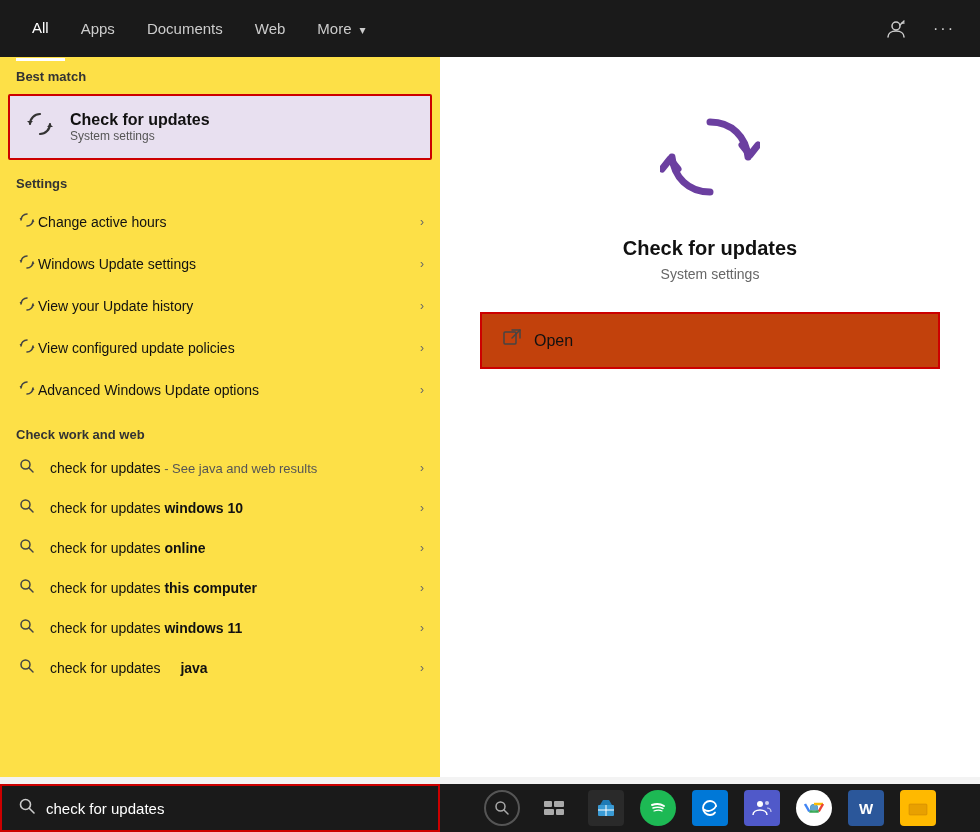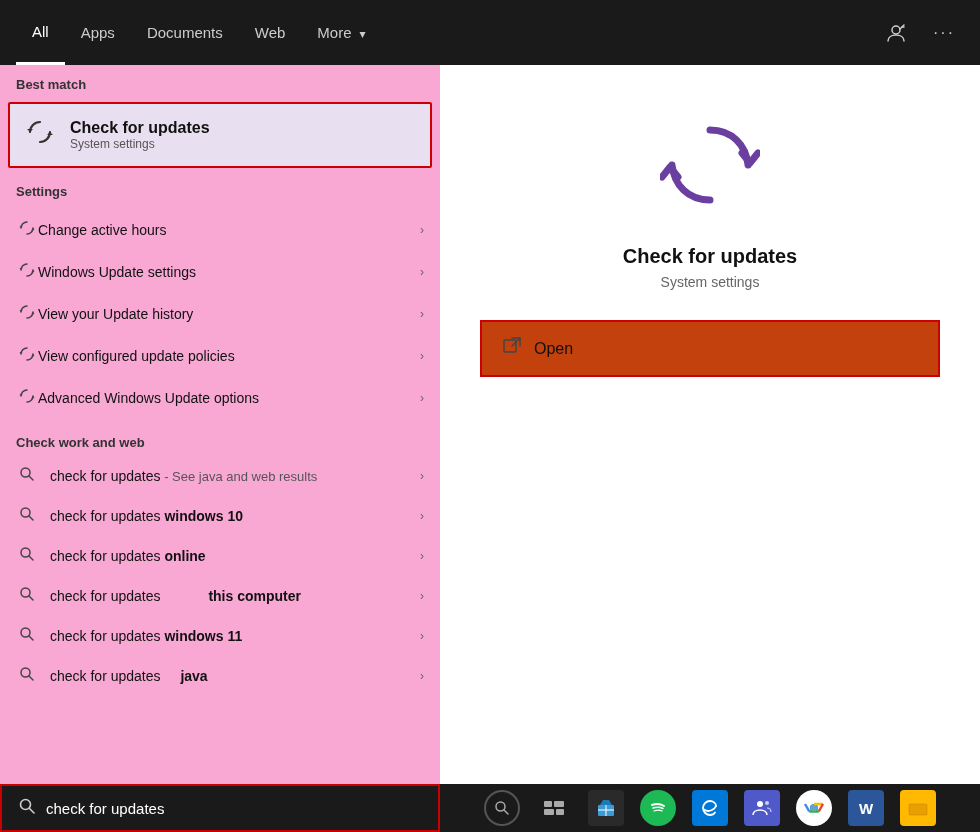--- a/index.html
+++ b/index.html
@@ -7,21 +7,21 @@
       width: 980px;
       height: 832px;
       font-family: 'Segoe UI', Arial, sans-serif;
       background: #f3f3f3;
       overflow: hidden;
     }
 
     
     .top-nav {
       background: #1a1a1a;
-      height: 65px;
+      height: 57px;
       display: flex;
       align-items: center;
       padding: 0 16px;
       gap: 0;
     }
     .nav-tab {
       color: #ccc;
       font-size: 15px;
       padding: 0 16px;
       height: 64px;
@@ -59,21 +59,21 @@
 
     
     .main-content {
       display: flex;
       height: calc(832px - 64px - 48px);
     }
 
     
     .left-panel {
       width: 440px;
-      background: #f9a8d4;
+      background: #fde047;
       overflow-y: auto;
       flex-shrink: 0;
     }
 
     
     .section-label {
       font-size: 13px;
       font-weight: 600;
       color: #333;
       padding: 12px 16px 6px;
@@ -394,21 +394,21 @@
     </div>
 
     <div class="search-web-item">
       <div class="search-web-icon">
         <svg width="16" height="16" viewBox="0 0 16 16" fill="none">
             <circle cx="6.5" cy="6.5" r="4.5" stroke="#444" stroke-width="1.5"></circle>
             <line x1="10" y1="10" x2="14" y2="14" stroke="#444" stroke-width="1.5" stroke-linecap="round"></line>
           </svg>
       </div>
       <span class="list-item-text">
-        <span>check for updates </span><span style="font-weight:700;margin-left:44px;">this computer</span>
+        <span>check for updates </span><span style="font-weight:700;">this computer</span>
       </span>
       <span class="list-item-chevron">›</span>
     </div>
 
     <div class="search-web-item">
       <div class="search-web-icon">
         <svg width="16" height="16" viewBox="0 0 16 16" fill="none">
             <circle cx="6.5" cy="6.5" r="4.5" stroke="#444" stroke-width="1.5"></circle>
             <line x1="10" y1="10" x2="14" y2="14" stroke="#444" stroke-width="1.5" stroke-linecap="round"></line>
           </svg>

